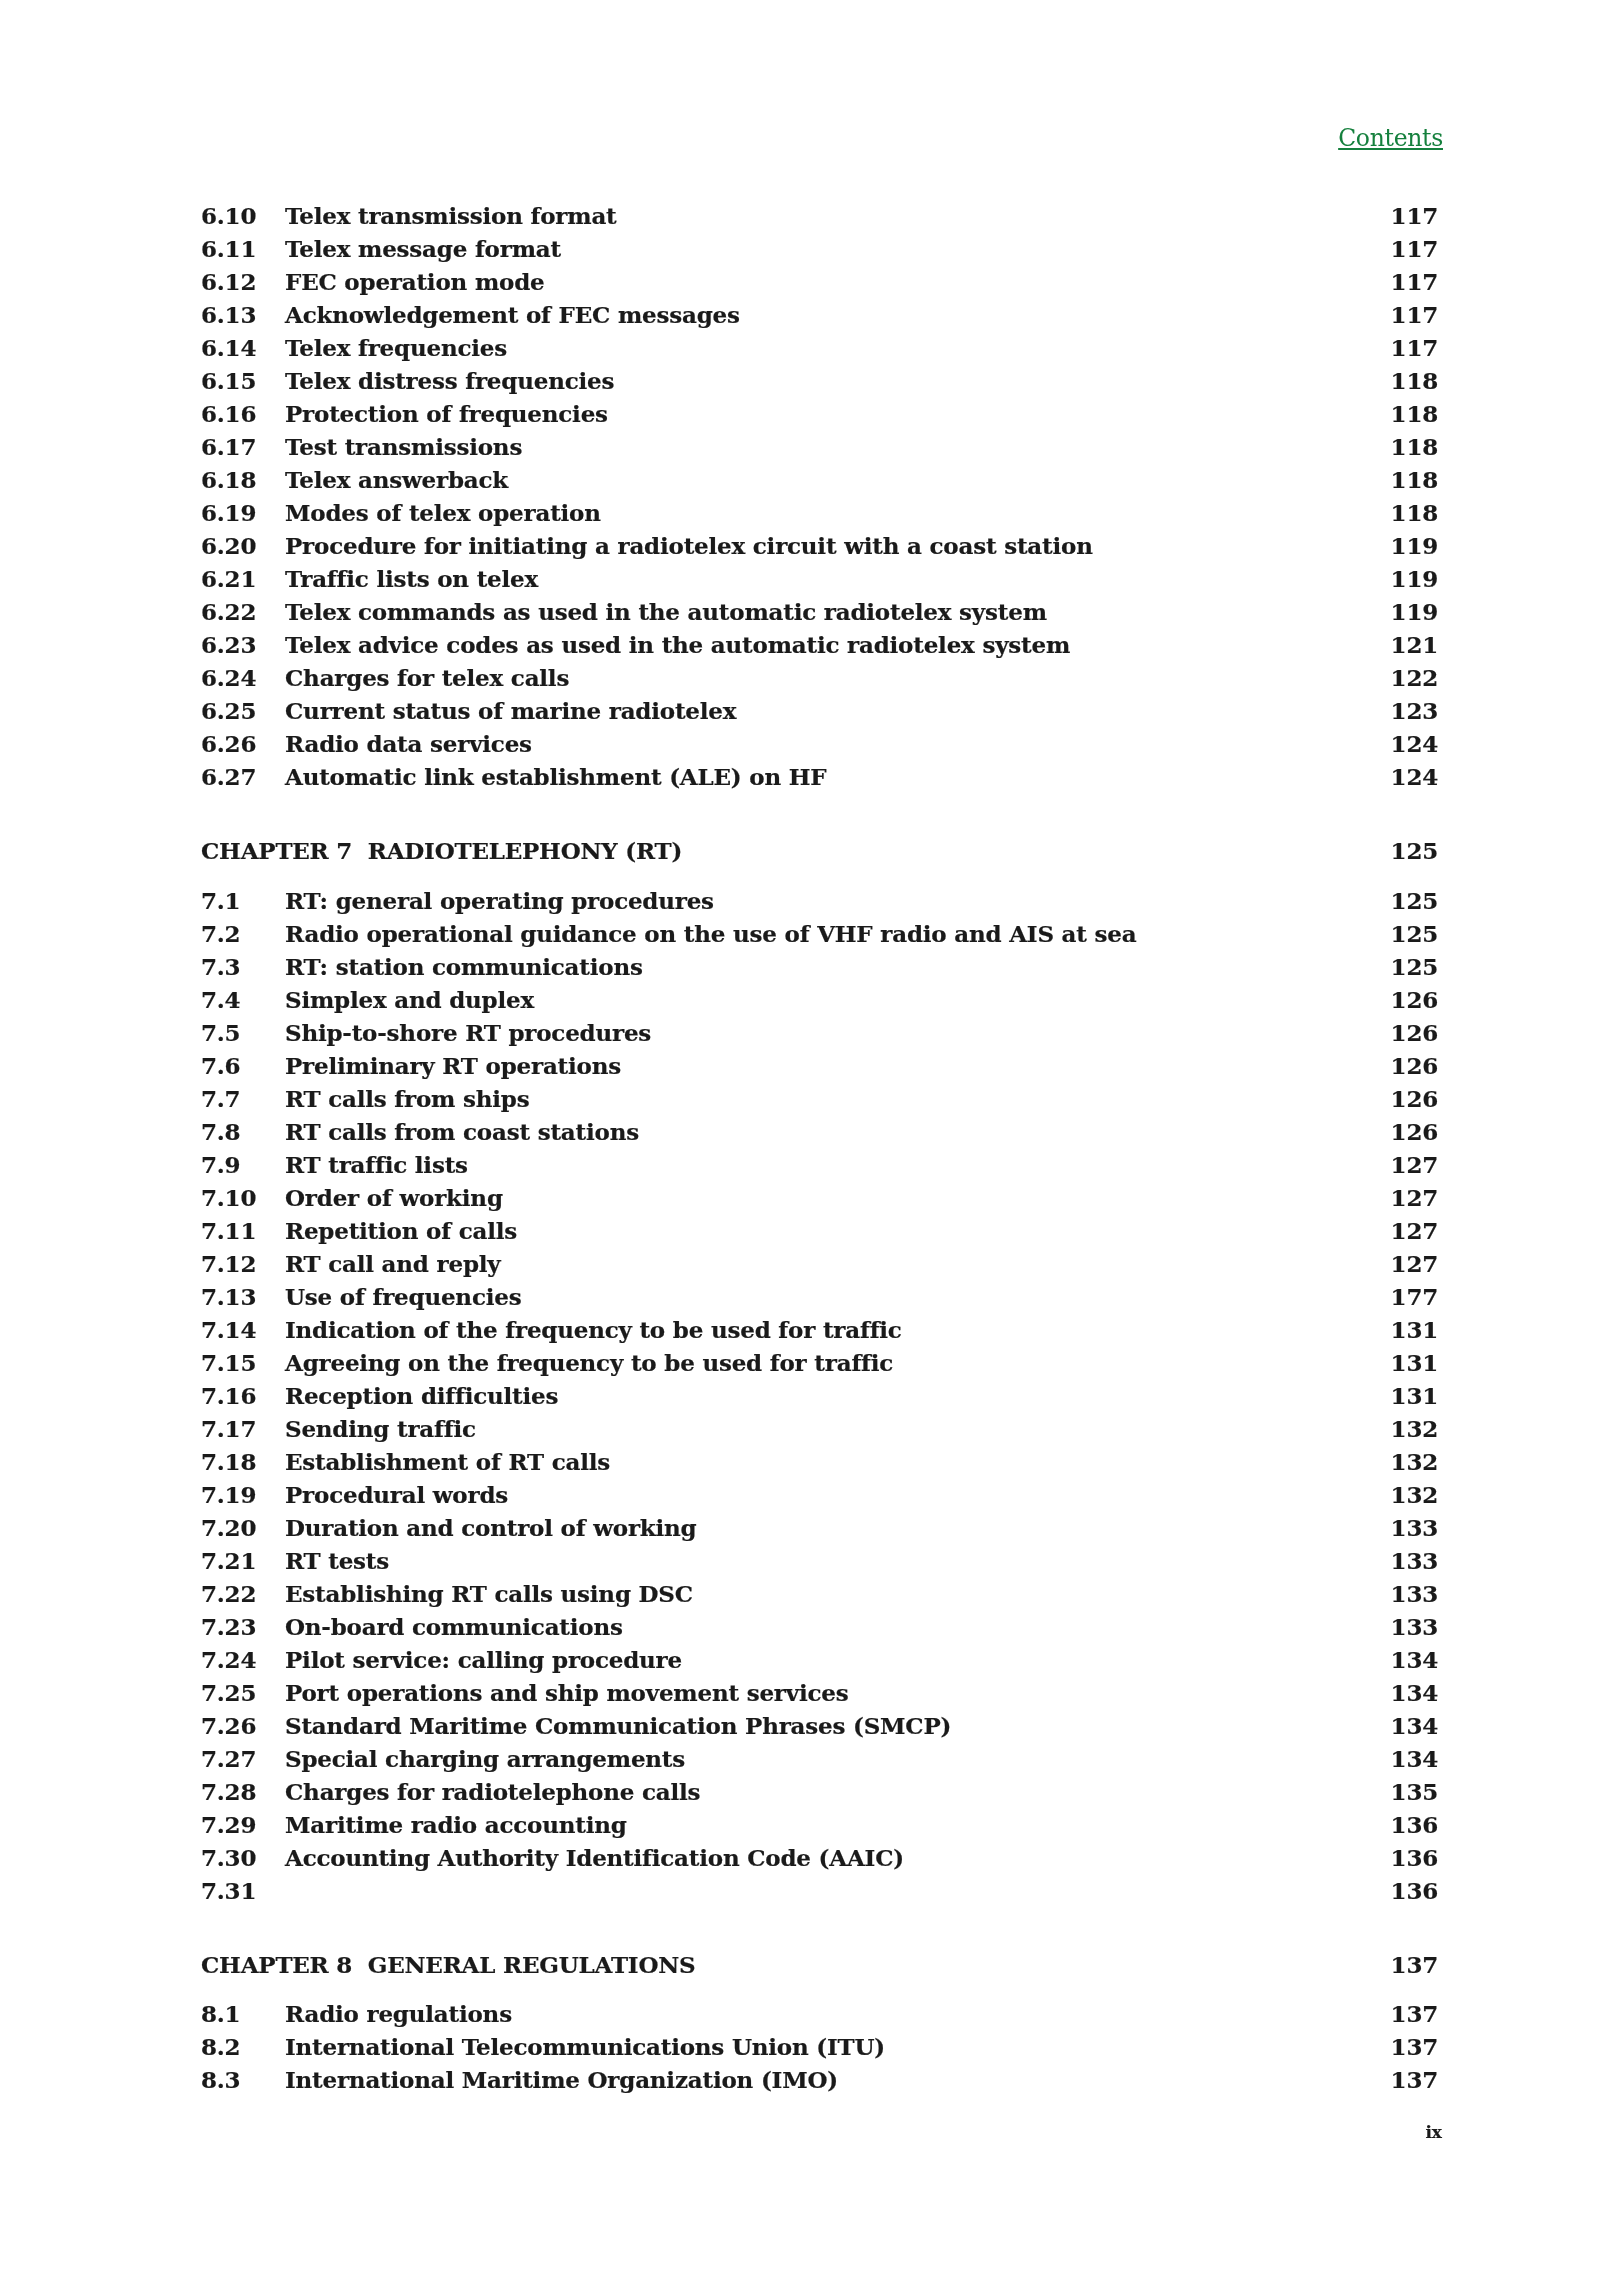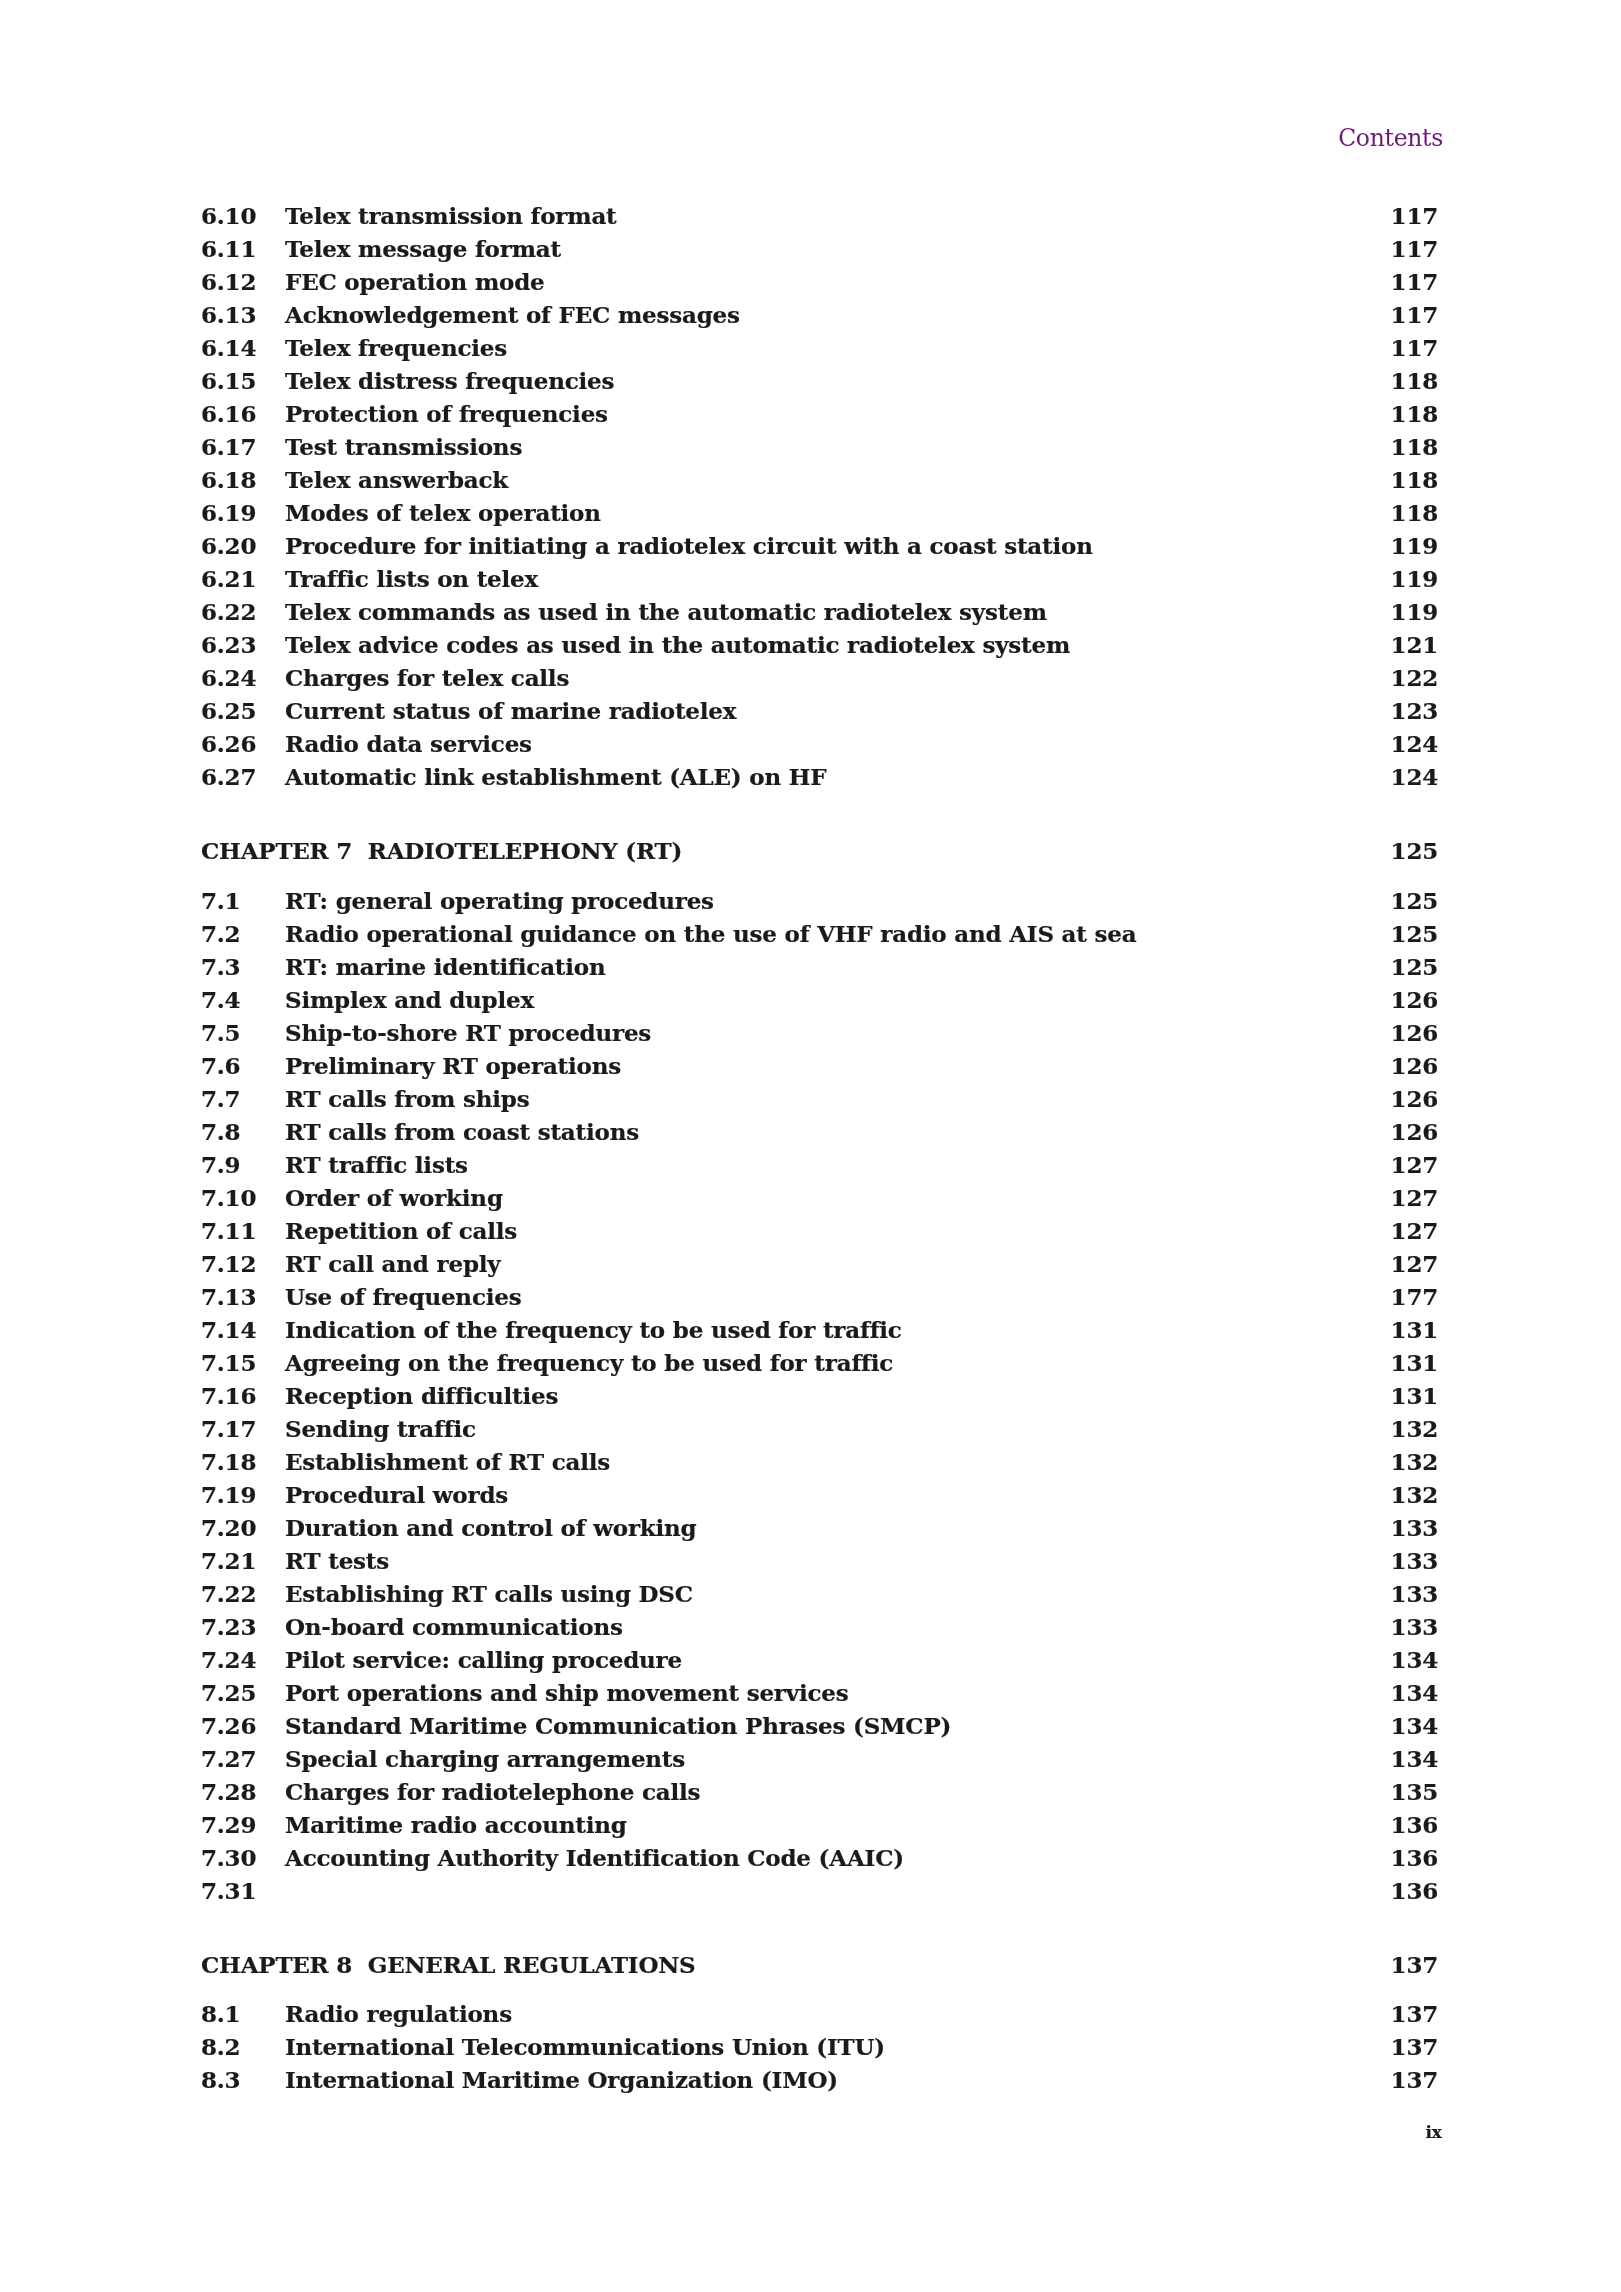--- a/index.html
+++ b/index.html
@@ -21,21 +21,22 @@
       width: 1621px;
       height: 2293px;
     }
     .running-head {
       position: absolute;
       top: 123px;
       right: 178px;
       font-size: 23.5px;
       line-height: 31px;
       letter-spacing: -0.3px;
-      color: #701a75;
+      color: #15803d;
+      text-decoration: underline;
     }
     .toc {
       position: absolute;
       left: 201px;
       top: 199px;
       width: 1237px;
     }
     .row {
       position: relative;
       height: 33px;
@@ -203,21 +204,21 @@
     <span class="title">RT: general operating procedures</span>
     <span class="page-no">125</span>
   </div>
       <div class="row">
     <span class="num">7.2</span>
     <span class="title">Radio operational guidance on the use of VHF radio and AIS at sea</span>
     <span class="page-no">125</span>
   </div>
       <div class="row">
     <span class="num">7.3</span>
-    <span class="title">RT: marine identification</span>
+    <span class="title">RT: station communications</span>
     <span class="page-no">125</span>
   </div>
       <div class="row">
     <span class="num">7.4</span>
     <span class="title">Simplex and duplex</span>
     <span class="page-no">126</span>
   </div>
       <div class="row">
     <span class="num">7.5</span>
     <span class="title">Ship-to-shore RT procedures</span>

